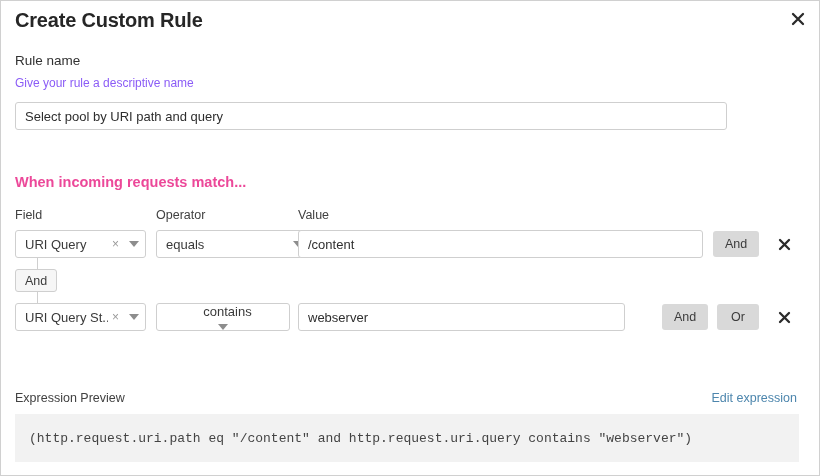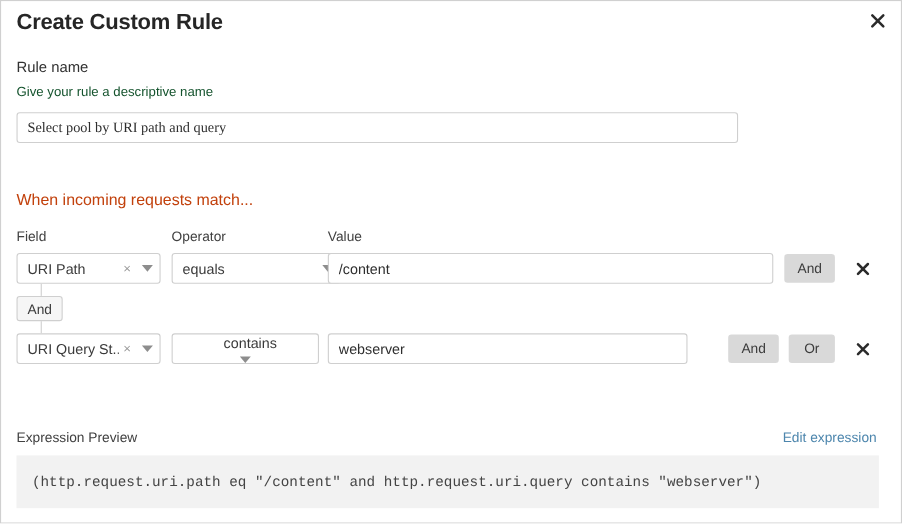--- a/index.html
+++ b/index.html
@@ -49,53 +49,52 @@
 
   
   .field-label {
     position: absolute;
     font-size: 13.5px;
     color: #313131;
   }
   .field-help {
     position: absolute;
     font-size: 12px;
-    color: #14532d;
+    color: #8b5cf6;
   }
   .rule-name-label { left: 14px; top: 52px; }
   .rule-name-help  { left: 14px; top: 75px; }
 
   .text-input {
     position: absolute;
     box-sizing: border-box;
     border: 1px solid #cfcfcf;
     border-radius: 3px;
     background: #ffffff;
     font-family: "Liberation Sans", sans-serif;
     font-size: 13px;
     color: #2e2e2e;
     padding: 0 9px;
     outline: none;
   }
   .rule-name-input {
     left: 14px;
     top: 101px;
-    width: 656px;
+    width: 712px;
     height: 28px;
-    font-family: Liberation Serif, serif;
   }
 
   
   .section-title {
     position: absolute;
     left: 14px;
     top: 173px;
     font-size: 14.5px;
-    font-weight: normal;
-    color: #c2410c;
+    font-weight: bold;
+    color: #ec4899;
   }
   .col-label {
     position: absolute;
     top: 207px;
     font-size: 12.5px;
     color: #414141;
   }
   .col-field    { left: 14px; }
   .col-operator { left: 155px; }
   .col-value    { left: 297px; text-align: right; }
@@ -264,21 +263,21 @@
   <div class="field-help rule-name-help">Give your rule a descriptive name</div>
   <input class="text-input rule-name-input" type="text" value="Select pool by URI path and query" style="">
 
   <div class="section-title">When incoming requests match...</div>
 
   <div class="col-label col-field">Field</div>
   <div class="col-label col-operator">Operator</div>
   <div class="col-label col-value">Value</div>
 
   <div class="sel row1-field">
-    <span class="sel-text">URI Path</span>
+    <span class="sel-text">URI Query</span>
     <span class="clear-x">×</span>
     <span class="caret">
         <i></i>
       </span>
   </div>
 
   <div class="sel row1-operator">
     <span class="sel-text">equals</span>
     <span class="caret">
         <i></i>

